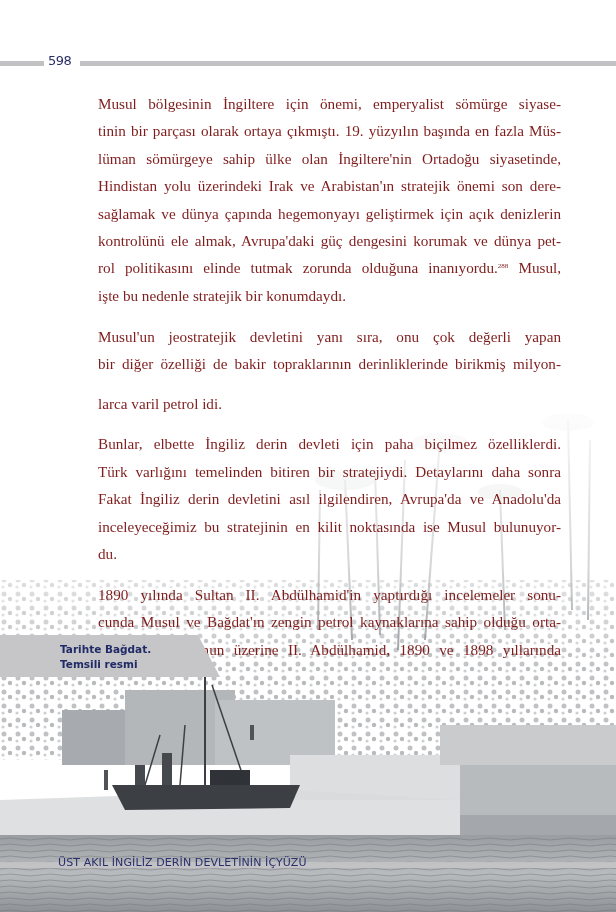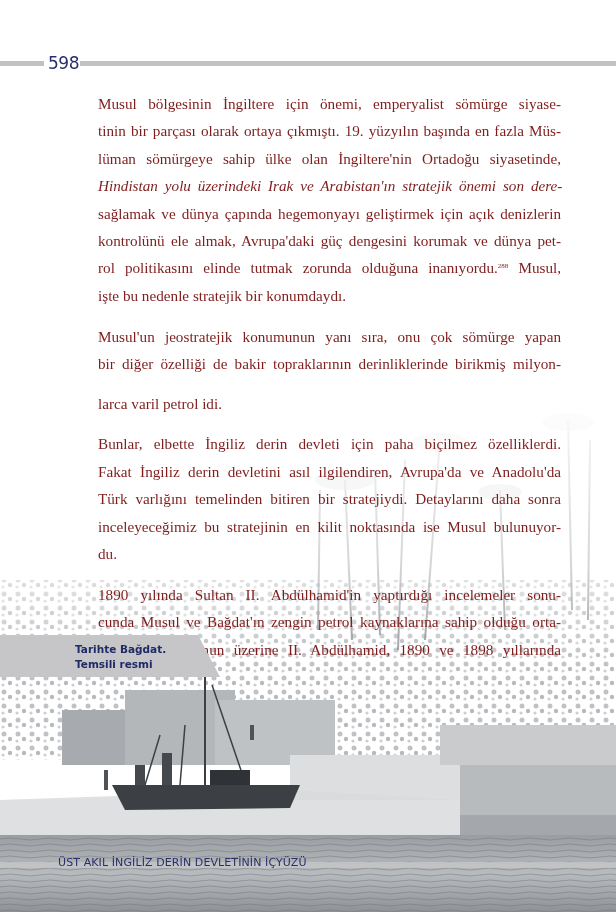--- a/index.html
+++ b/index.html
@@ -8,21 +8,21 @@
     background: #ffffff;
     font-family: "Liberation Serif", "DejaVu Serif", serif;
   }
   .page { position: absolute; inset: 0; width: 616px; height: 912px; overflow: hidden; background: #fff; }
 
   
   .hdr-rule-left { position: absolute; left: 0; top: 61px; width: 44px; height: 5px; background: #c2c2c4; }
   .hdr-rule-right { position: absolute; left: 80px; top: 61px; width: 536px; height: 5px; background: #c2c2c4; }
   .page-number {
     position: absolute; left: 48px; top: 53px; font-family: "DejaVu Sans", sans-serif;
-    font-size: 17px; color: #2a2f6b; letter-spacing: -0.5px;
+    font-size: 13px; color: #2a2f6b; letter-spacing: -0.5px;
   }
 
   
   .illustration { position: absolute; left: 0; top: 380px; width: 616px; height: 532px; }
   .illustration svg { display: block; }
 
   
   .body-text { position: absolute; left: 66px; top: 90px; width: 495px; color: #7f1d1d; font-size: 15.2px; line-height: 27.4px; }
   .para { margin: 0 0 13.5px 0; text-indent: 32px; text-align: justify; text-align-last: justify; }
   .para span.line { display: block; text-align: justify; text-align-last: justify; white-space: nowrap; }
@@ -30,21 +30,21 @@
   .para span.line.end { text-align-last: left; }
   sup.fn { font-size: 7px; vertical-align: 5px; line-height: 0; }
 
   
   .caption {
     position: absolute; left: 0; top: 635px; width: 220px; height: 42px;
     background: #c6c6c8;
     clip-path: polygon(0 0, 198px 0, 220px 42px, 0 42px);
   }
   .caption-text {
-    position: absolute; left: 75px; top: 642px; font-family: "DejaVu Sans", sans-serif;
+    position: absolute; left: 60px; top: 642px; font-family: "DejaVu Sans", sans-serif;
     font-size: 10.5px; font-weight: bold; color: #1f2a66; line-height: 15px;
   }
 
   
   .ftr-rule { position: absolute; left: 0; top: 862px; width: 616px; height: 6px; background: rgba(196,196,198,0.9); }
   .footer-title {
     position: absolute; left: 58px; top: 856px; font-family: "DejaVu Sans", sans-serif;
     font-size: 11px; color: #2a2f6b; letter-spacing: 0.1px; background: transparent;
   }
 </style>
@@ -130,35 +130,35 @@
 
   <div class="hdr-rule-left"></div>
   <div class="page-number">598</div>
   <div class="hdr-rule-right"></div>
 
   <div class="body-text">
     <div class="para">
       <span class="line first" style="white-space: nowrap; display: block; word-spacing: 3.04018px;">Musul bölgesinin İngiltere için önemi, emperyalist sömürge siyase-</span>
       <span class="line" style="white-space: nowrap; display: block; word-spacing: 1.2571px;">tinin bir parçası olarak ortaya çıkmıştı. 19. yüzyılın başında en fazla Müs-</span>
       <span class="line" style="white-space: nowrap; display: block; word-spacing: 6.5px;">lüman sömürgeye sahip ülke olan İngiltere'nin Ortadoğu siyasetinde,</span>
-      <span class="line" style="white-space: nowrap; display: block; word-spacing: 3.1059px; font-style: italic;">Hindistan yolu üzerindeki Irak ve Arabistan'ın stratejik önemi son dere-</span>
+      <span class="line" style="white-space: nowrap; display: block; word-spacing: 3.1059px;">Hindistan yolu üzerindeki Irak ve Arabistan'ın stratejik önemi son dere-</span>
       <span class="line" style="white-space: nowrap; display: block; word-spacing: 2.20703px;">sağlamak ve dünya çapında hegemonyayı geliştirmek için açık denizlerin</span>
       <span class="line" style="white-space: nowrap; display: block; word-spacing: 2.43403px;">kontrolünü ele almak, Avrupa'daki güç dengesini korumak ve dünya pet-</span>
       <span class="line" style="white-space: nowrap; display: block; word-spacing: 6.25px;"><span>rol politikasını elinde tutmak zorunda olduğuna inanıyordu.</span><sup class="fn">288</sup><span> Musul,</span></span>
       <span class="line end" style="white-space: nowrap; display: block;">işte bu nedenle stratejik bir konumdaydı.</span>
     </div>
     <div class="para">
-      <span class="line first" style="white-space: nowrap; display: block; word-spacing: 3.60156px;">Musul'un jeostratejik konumunun yanı sıra, onu çok sömürge yapan</span>
+      <span class="line first" style="white-space: nowrap; display: block; word-spacing: 3.60156px;">Musul'un jeostratejik devletini yanı sıra, onu çok değerli yapan</span>
       <span class="line" style="white-space: nowrap; display: block; word-spacing: 3.36133px;">bir diğer özelliği de bakir topraklarının derinliklerinde birikmiş milyon-</span>
       <span class="line end" style="white-space: nowrap; display: block; margin-top: 12px;">larca varil petrol idi.</span>
     </div>
     <div class="para">
       <span class="line first" style="white-space: nowrap; display: block; word-spacing: 3.34375px;">Bunlar, elbette İngiliz derin devleti için paha biçilmez özelliklerdi.</span>
+      <span class="line" style="white-space: nowrap; display: block; word-spacing: 4.1543px;">Türk varlığını temelinden bitiren bir stratejiydi. Detaylarını daha sonra</span>
       <span class="line" style="white-space: nowrap; display: block; word-spacing: 4.55859px;">Fakat İngiliz derin devletini asıl ilgilendiren, Avrupa'da ve Anadolu'da</span>
-      <span class="line" style="white-space: nowrap; display: block; word-spacing: 4.1543px;">Türk varlığını temelinden bitiren bir stratejiydi. Detaylarını daha sonra</span>
       <span class="line" style="white-space: nowrap; display: block; word-spacing: 3.81836px;">inceleyeceğimiz bu stratejinin en kilit noktasında ise Musul bulunuyor-</span>
       <span class="line end" style="white-space: nowrap; display: block;">du.</span>
     </div>
     <div class="para">
       <span class="line first" style="white-space: nowrap; display: block; word-spacing: 3.6942px;">1890 yılında Sultan II. Abdülhamid'in yaptırdığı incelemeler sonu-</span>
       <span class="line" style="white-space: nowrap; display: block; word-spacing: 2.7309px;">cunda Musul ve Bağdat'ın zengin petrol kaynaklarına sahip olduğu orta-</span>
       <span class="line" style="white-space: nowrap; display: block; word-spacing: 5.60764px;">ya çıkmıştı. Bunun üzerine II. Abdülhamid, 1890 ve 1898 yıllarında</span>
     </div>
   </div>
 

